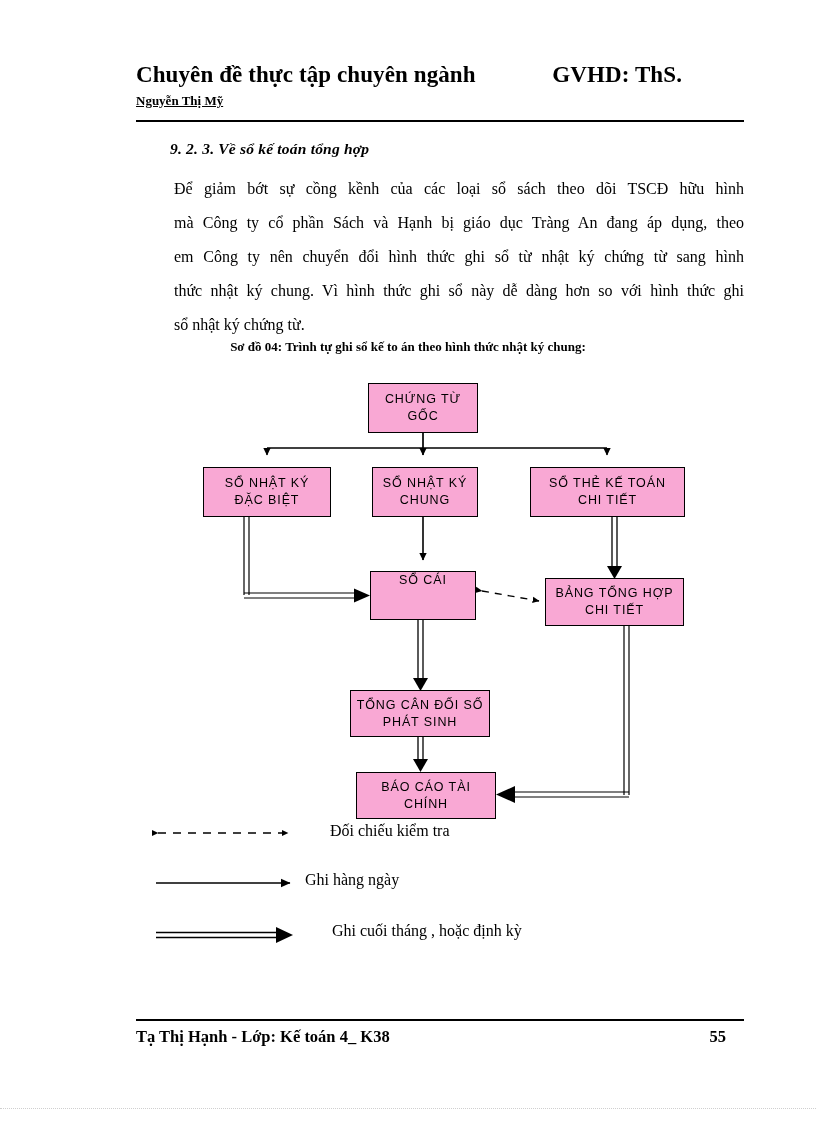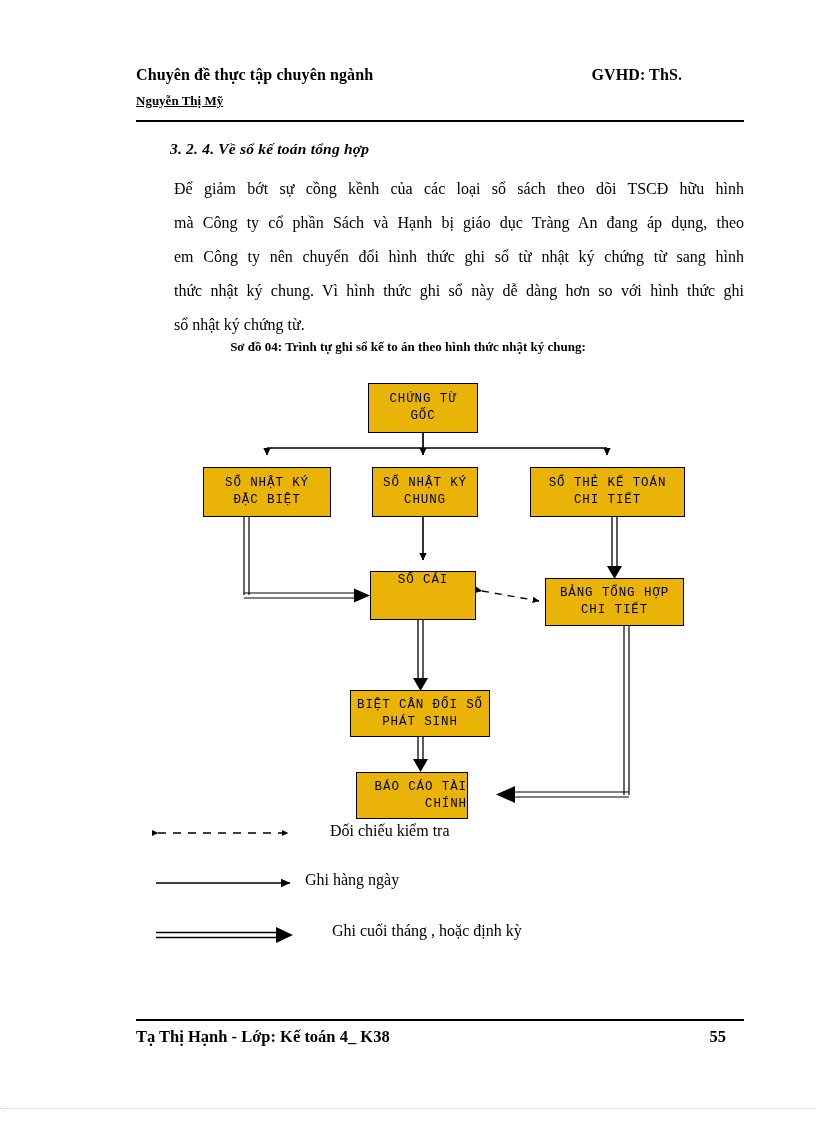--- a/index.html
+++ b/index.html
@@ -27,21 +27,21 @@
     position: absolute;
     left: 136px;
     top: 62px;
     width: 608px;
   }
   .header-row {
     display: flex;
     justify-content: space-between;
     align-items: baseline;
     font-weight: bold;
-    font-size: 16px;
+    font-size: 23px;
     line-height: 26px;
     letter-spacing: 0.1px;
   }
   .header-left { white-space: nowrap; }
   .header-right {
     white-space: nowrap;
     margin-right: 62px;
   }
   .header-line2 {
     font-weight: bold;
@@ -103,31 +103,31 @@
     position: absolute;
     left: 0;
     top: 0;
     width: 816px;
     height: 1123px;
     pointer-events: none;
   }
   .dnode {
     position: absolute;
     border: 1.6px solid #000;
-    background: #eab308;
+    background: #f9a8d4;
     box-sizing: border-box;
     display: flex;
     flex-direction: column;
     align-items: center;
     justify-content: center;
     font-size: 12.5px;
     line-height: 17px;
     letter-spacing: 0.9px;
     text-align: center;
-    font-family: Liberation Mono, monospace;
+    font-family: Liberation Sans, sans-serif;
   }
   .dnode span { display: block; white-space: nowrap; }
 
   
   .legend {
     position: absolute;
     left: 150px;
     top: 818px;
     width: 560px;
   }
@@ -185,21 +185,21 @@
 
   <div class="header">
     <div class="header-row">
       <div class="header-left">Chuyên đề thực tập chuyên ngành</div>
       <div class="header-right">GVHD: ThS.</div>
     </div>
     <div class="header-line2">Nguyễn Thị Mỹ</div>
   </div>
   <div class="header-rule"></div>
 
-  <div class="sec-heading">3. 2. 4. Về sổ kế toán tổng hợp</div>
+  <div class="sec-heading">9. 2. 3. Về sổ kế toán tổng hợp</div>
 
   <div class="para">
     <span class="para-line j">Để giảm bớt sự cồng kềnh của các loại sổ sách theo dõi TSCĐ hữu hình</span>
     <span class="para-line j">mà Công ty cổ phần Sách và Hạnh bị giáo dục Tràng An đang áp dụng, theo</span>
     <span class="para-line j">em Công ty nên chuyển đổi hình thức ghi sổ từ nhật ký chứng từ sang hình</span>
     <span class="para-line j">thức nhật ký chung. Vì hình thức ghi sổ này dễ dàng hơn so với hình thức ghi</span>
     <span class="para-line">sổ nhật ký chứng từ.</span>
   </div>
 
   <div class="diagram-title">Sơ đồ 04: Trình tự ghi sổ kế to án theo hình thức nhật ký chung:</div>
@@ -302,25 +302,25 @@
     <div class="dnode" style="left:370px; top:571px; width:106px; height:49px; justify-content:flex-start; ">
       <span>SỔ CÁI</span>
     </div>
 
     <div class="dnode" style="left:545px; top:578px; width:139px; height:48px;">
       <span>BẢNG TỔNG HỢP</span>
       <span>CHI TIẾT</span>
     </div>
 
     <div class="dnode" style="left:350px; top:690px; width:140px; height:47px;">
-      <span>BIỆT CÂN ĐỐI SỐ</span>
+      <span>TỔNG CÂN ĐỐI SỐ</span>
       <span>PHÁT SINH</span>
     </div>
 
-    <div class="dnode" style="left:356px; top:772px; width:112px; height:47px;align-items:flex-end;">
+    <div class="dnode" style="left:356px; top:772px; width:140px; height:47px;">
       <span>BÁO CÁO TÀI</span>
       <span>CHÍNH</span>
     </div>
   </div>
 
   <div class="legend">
 
     <div class="legend-row">
       <svg class="legend-art" viewBox="0 0 150 30" width="150" height="30" xmlns="http://www.w3.org/2000/svg">
         <defs>

